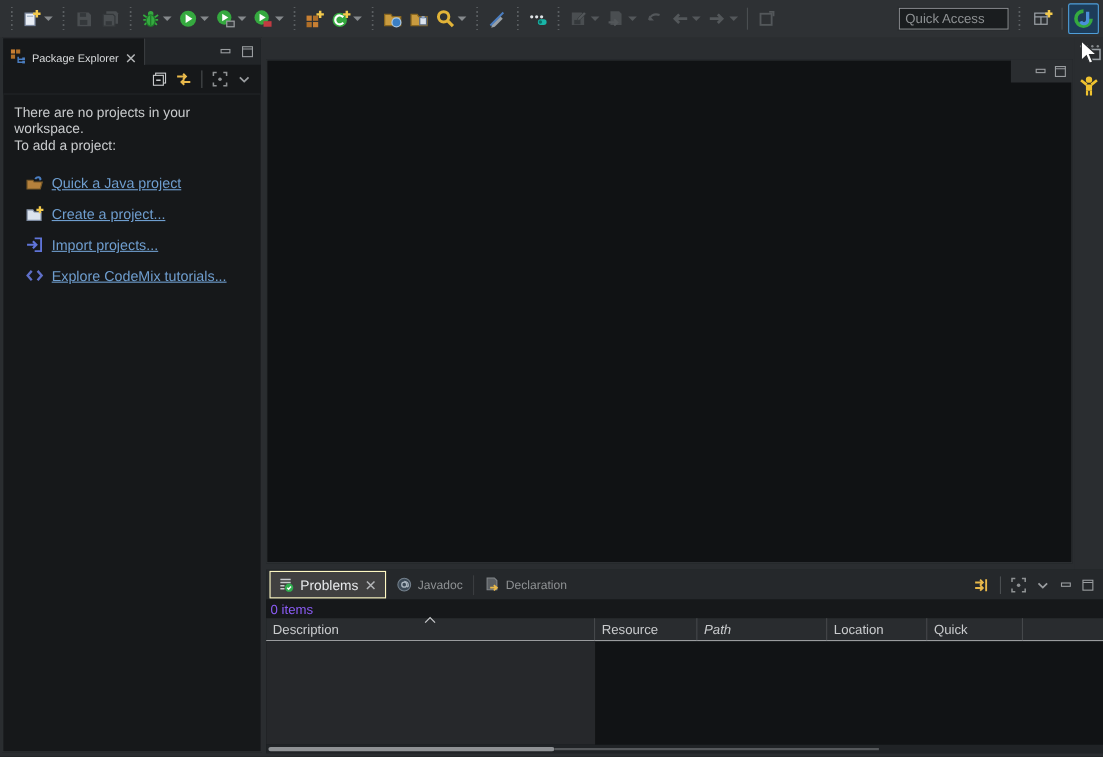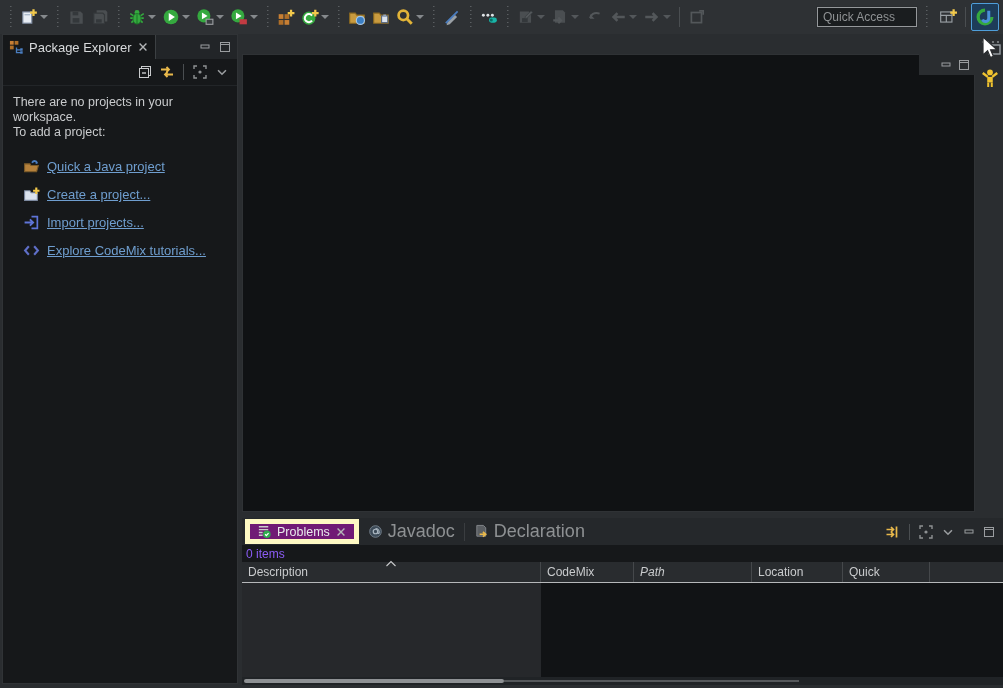--- a/index.html
+++ b/index.html
@@ -13,33 +13,33 @@
   .handle{width:7px;height:22px;flex:0 0 auto;background-image:repeating-linear-gradient(to bottom,#5a5e61 0 1.5px,transparent 1.5px 4px);background-size:1.5px 100%;background-repeat:no-repeat;background-position:center;margin:0 3px;}
   .vsep{width:1px;height:20px;background:#4a4e51;margin:0 5px;flex:0 0 auto;}
   .spacer{flex:1 1 auto;}
   .qa-input{width:88px;height:16px;background:#1a1d1f;border:1px solid #95989b;outline:1px solid #2a2d30;color:#cfd2d4;font-family:"Liberation Sans",sans-serif;font-size:12px;padding:1px 5px;}
   .qa-input::placeholder{color:#8f9npm294;}
   .qa-input::placeholder{color:#8f9294;}
   .persp-active{width:28px;height:28px;display:flex;align-items:center;justify-content:center;background:#1d3c59;border:1px solid #4f9ed9;border-radius:2px;box-sizing:border-box;}
   
   .lpanel{position:absolute;left:2px;top:34px;width:236px;height:650px;background:#16181a;border:1px solid #303336;box-sizing:border-box;}
   .ltabrow{height:24px;display:flex;align-items:center;background:#222528;}
-  .ltab{height:24px;display:flex;align-items:center;gap:5px;padding:0 6px;background:#16181a;border-right:1px solid #3c4043;color:#d8dadc;font-size:13px;}
+  .ltab{height:24px;display:flex;align-items:flex-end;gap:5px;padding:0 6px;background:#16181a;border-right:1px solid #3c4043;color:#d8dadc;font-size:10px;}
   .lviewbar{height:26px;display:flex;align-items:center;justify-content:flex-end;padding-right:4px;background:#16181a;border-bottom:1px solid #222528;}
   .msg{color:#c9cbcd;font-size:12.5px;line-height:15px;margin:9px 0 0 10px;}
   .linkrow{display:flex;align-items:center;gap:7px;margin:11px 0 0 20px;}
   .linkrow a{color:#6f9ecf;font-size:13px;text-decoration:underline;}
   .editor{position:absolute;left:242px;top:54px;width:733px;height:458px;background:#101214;border:1px solid #2f3235;box-sizing:border-box;}
   .enotch{position:absolute;right:0;top:0;width:56px;height:21px;background:#2a2d30;display:flex;align-items:center;justify-content:flex-end;gap:4px;padding-right:4px;box-sizing:border-box;}
   .rtrim{position:absolute;left:977px;top:34px;width:26px;height:650px;background:#2a2d30;display:flex;flex-direction:column;align-items:center;}
   
   .bpanel{position:absolute;left:242px;top:518px;width:761px;height:166px;background:#16181a;}
   .btabrow{height:27px;background:#25282b;display:flex;align-items:center;}
-  .btab-active{height:25px;display:flex;align-items:center;gap:5px;padding:0 7px;margin-left:3px;background:#701a75;border:5px solid #fef9c3;color:#e8eaec;font-size:12.5px;box-sizing:border-box;}
-  .btab{height:25px;display:flex;align-items:center;gap:5px;padding:0 9px;color:#8e9193;font-size:18px;}
+  .btab-active{height:25px;display:flex;align-items:center;gap:5px;padding:0 7px;margin-left:3px;background:#404040;border:1px solid #fef9c3;color:#e8eaec;font-size:12.5px;box-sizing:border-box;}
+  .btab{height:25px;display:flex;align-items:center;gap:5px;padding:0 9px;color:#8e9193;font-size:11px;}
   .btsep{width:1px;height:18px;background:#3a3d40;}
   .bstatus{height:17px;display:flex;align-items:center;padding-left:4px;color:#8b5cf6;font-size:12px;background:#16181a;}
   .bheader{height:20px;display:flex;background:#292c2f;border-bottom:1px solid #b6b8ba;}
   .bh{position:relative;display:flex;align-items:center;padding-left:6px;color:#c9cbcd;font-size:12px;border-right:1px solid #45484b;box-sizing:border-box;}
   .sortcaret{position:absolute;top:-2px;left:50%;margin-left:-6px;}
   .bbody{position:relative;height:94px;background:#111315;}
   .descstrip{position:absolute;left:0;top:0;width:299px;height:94px;background:#26282b;}
   .bscroll{position:relative;height:8px;background:#202326;}
   .thumb1{position:absolute;left:2px;top:2px;width:260px;height:4px;background:#8e9194;border-radius:2px;}
   .thumb2{position:absolute;left:262px;top:3px;width:295px;height:2px;background:#55585b;}
@@ -418,21 +418,21 @@
     <div class="bstatus">0 items</div>
 
     <div class="bheader">
       <div class="bh" style="width:299px;">
         <span>Description</span>
         <svg class="sortcaret" width="12" height="7" viewBox="0 0 12 7">
             <path d="M1.5 6L6 1.5 10.5 6" stroke="#c9cbcd" stroke-width="1.1" fill="none"></path>
           </svg>
       </div>
       <div class="bh" style="width:93px;">
-          <span>CodeMix</span>
+          <span>Resource</span>
         </div>
       <div class="bh" style="width:118px;font-style:italic;">
           <span>Path</span>
         </div>
       <div class="bh" style="width:91px;">
           <span>Location</span>
         </div>
       <div class="bh" style="width:87px;">
           <span>Quick</span>
         </div>

